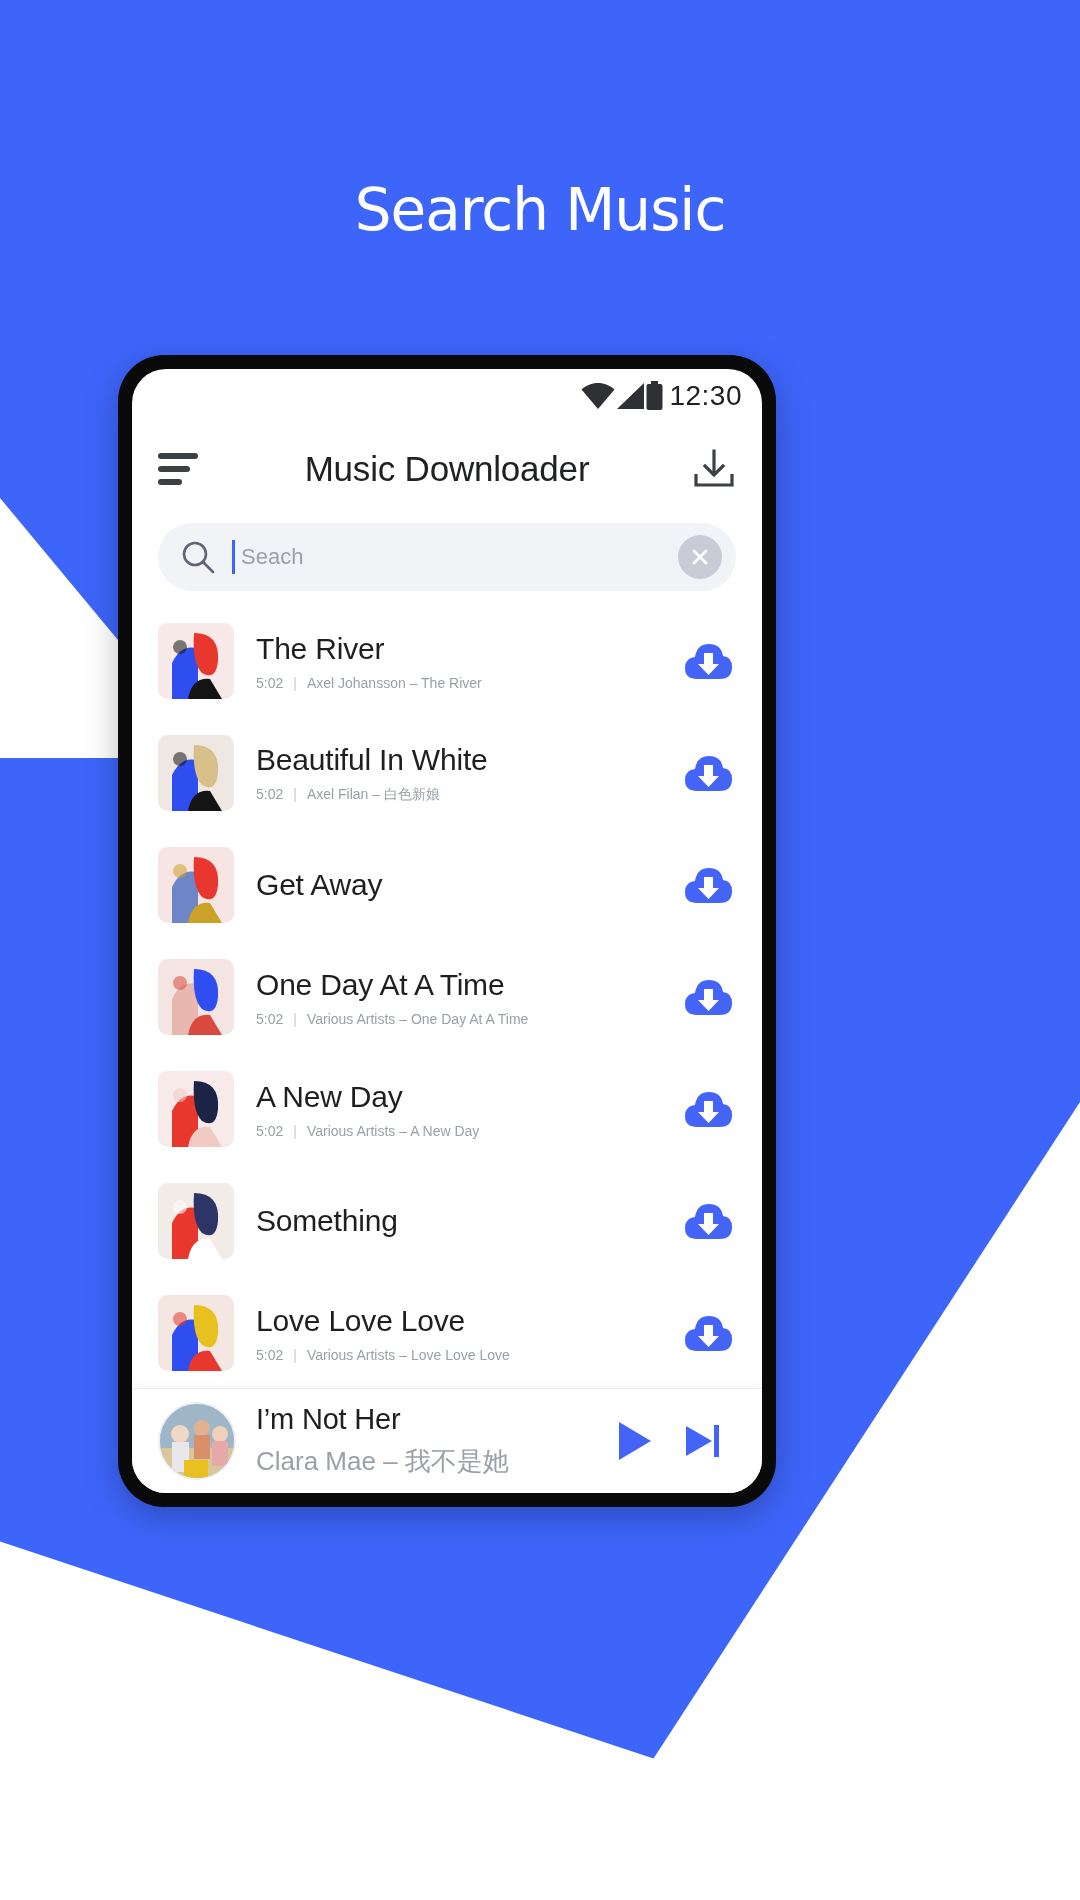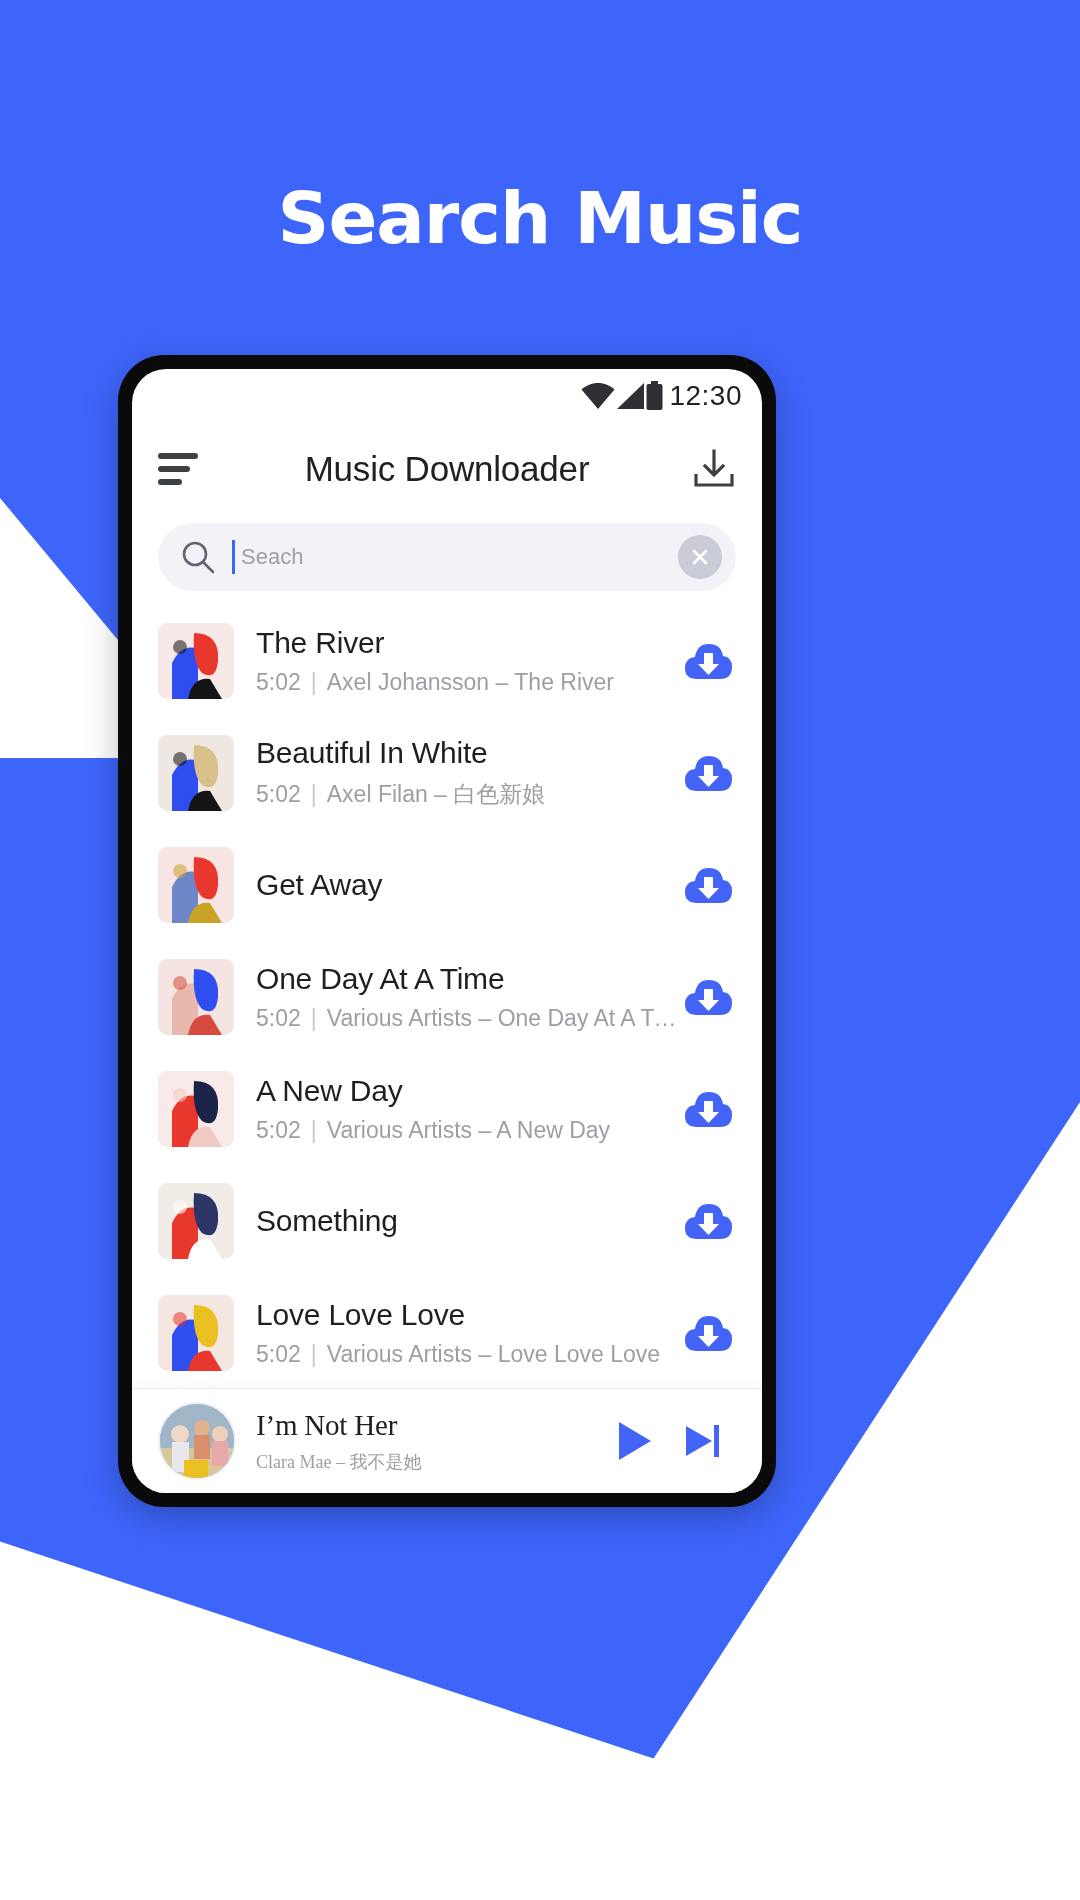--- a/index.html
+++ b/index.html
@@ -27,21 +27,21 @@
   }
   #wedge-bottom{
     position:absolute;left:0;right:0;bottom:0;height:560px;background:#ffffff;
     clip-path:polygon(0 36%,100% 100%,100% 100%,0 100%);
   }
 
   
   #hero-title{
     position:absolute;top:176px;left:0;width:1080px;
     text-align:center;color:#ffffff;
-    font-size:72px;font-weight:bold;letter-spacing:-1px;
+    font-size:58px;font-weight:normal;letter-spacing:-1px;
     font-family:"DejaVu Sans","Liberation Sans",sans-serif;
   }
 
   
   #phone{
     position:absolute;left:118px;top:355px;
     width:658px;height:1152px;
     background:#0a0a0a;border-radius:46px;
     box-shadow:0 10px 34px rgba(0,0,0,.25);
   }
@@ -104,40 +104,40 @@
   .cover{
     width:76px;height:76px;border-radius:10px;flex:none;
     overflow:hidden;position:relative;background:#f6eeee;
   }
   .song-text{flex:1;padding-left:22px;min-width:0;}
   .song-title{
     font-size:30px;color:#1f1f1f;white-space:nowrap;overflow:hidden;
     text-overflow:ellipsis;letter-spacing:-.2px;
   }
   .song-meta{
-    font-size:23px;color:#9aa0a6;margin-top:9px;white-space:nowrap;
+    font-size:14px;color:#9aa0a6;margin-top:9px;white-space:nowrap;
     overflow:hidden;text-overflow:ellipsis;
   }
   .song-meta .sep{color:#c6c9cf;margin:0 10px;}
   .dl-btn{width:56px;flex:none;display:flex;justify-content:center;cursor:pointer;}
 
   
   #player{
     flex:none;height:104px;background:#ffffff;
     border-top:1px solid #ececf2;
     display:flex;align-items:center;padding:0 26px;
     box-shadow:0 -2px 10px rgba(0,0,0,.04);
   }
   #player-cover{
     width:74px;height:74px;border-radius:50%;flex:none;overflow:hidden;
     position:relative;background:#b9c7d6;border:2px solid #eceff4;
   }
-  #player-text{flex:1;padding-left:20px;min-width:0;font-family:Liberation Serif, serif;}
+  #player-text{flex:1;padding-left:20px;min-width:0;}
   #player-title{font-size:29px;color:#1f1f1f;letter-spacing:-.2px;}
-  #player-meta{font-size:18px;color:#9aa0a6;margin-top:8px;}
+  #player-meta{font-size:26px;color:#9aa0a6;margin-top:8px;}
   .pl-btn{width:68px;display:flex;justify-content:center;cursor:pointer;flex:none;}
 </style>
 </head>
 <body>
 
 <div id="bg">
   <div id="bg-blue"></div>
   <div id="wedge-left"></div>
   <div id="wedge-right"></div>
   <div id="wedge-bottom"></div>

